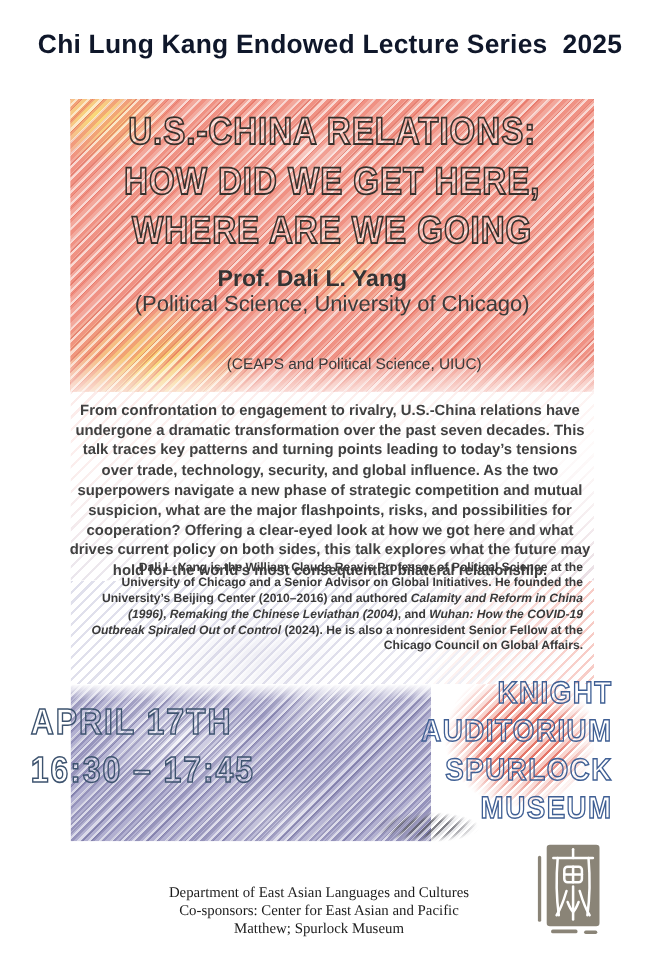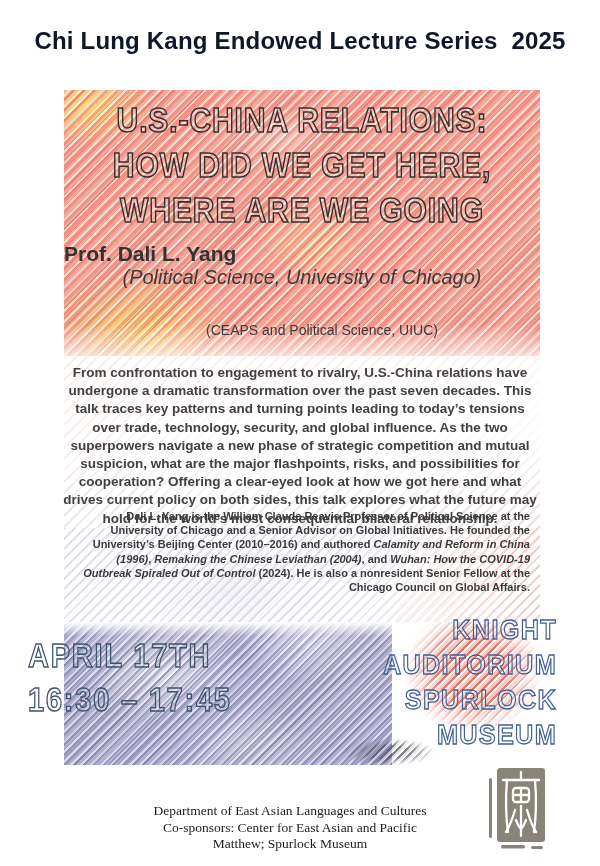--- a/index.html
+++ b/index.html
@@ -102,24 +102,24 @@
   
   .main-title{
     position:absolute;left:64px;top:97px;width:476px;
     text-align:center;
     font-size:35px;line-height:45px;font-weight:bold;
     letter-spacing:1px;
     color:rgba(255,255,255,0.25);
     -webkit-text-stroke:1.6px #36312d;
     transform:scaleX(0.86);transform-origin:50% 0;
   }
-  .speaker-name{position:absolute;left:64px;top:242px;width:440px;
+  .speaker-name{position:absolute;left:64px;top:242px;width:440px;text-align:center;
     font-size:21px;font-weight:bold;color:#333333;}
   .speaker-affil{position:absolute;left:64px;top:266px;width:476px;text-align:center;
-    font-size:20px;color:#3b3b3b;font-style:italic;}
+    font-size:20px;color:#3b3b3b;}
   .chair-1{position:absolute;left:64px;top:304px;width:476px;text-align:center;
     font-size:15px;font-weight:bold;color:#333333;}
   .chair-2{position:absolute;left:64px;top:322px;width:476px;text-align:center;
     font-size:14px;color:#3b3b3b;margin-left:20px;}
   .abstract{
     position:absolute;left:60px;top:364px;width:480px;
     text-align:center;font-size:13.5px;line-height:18.2px;font-weight:bold;color:#414141;
   }
   .bio{
     position:absolute;left:70px;top:509px;width:460px;

